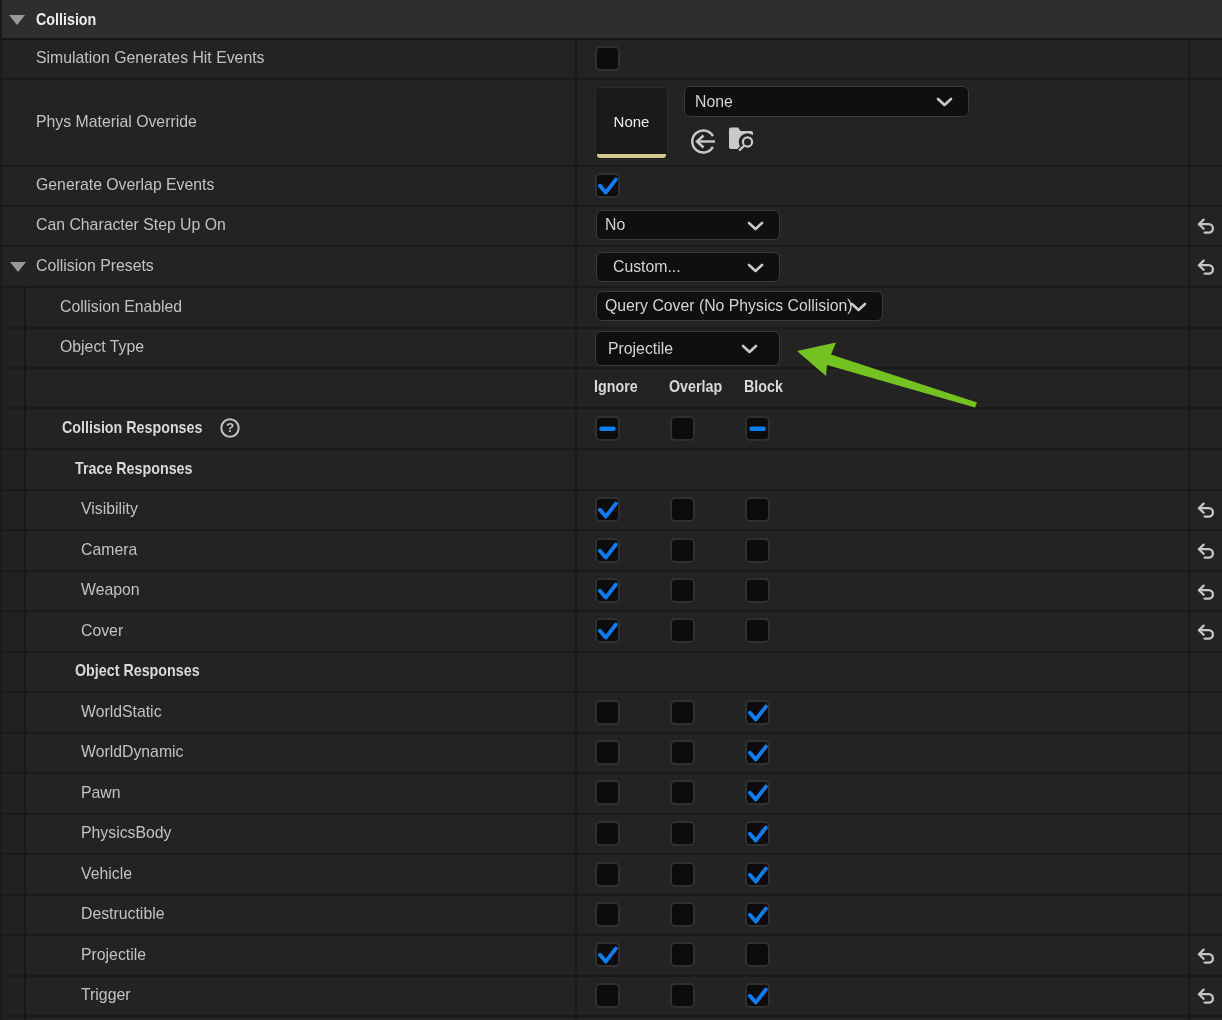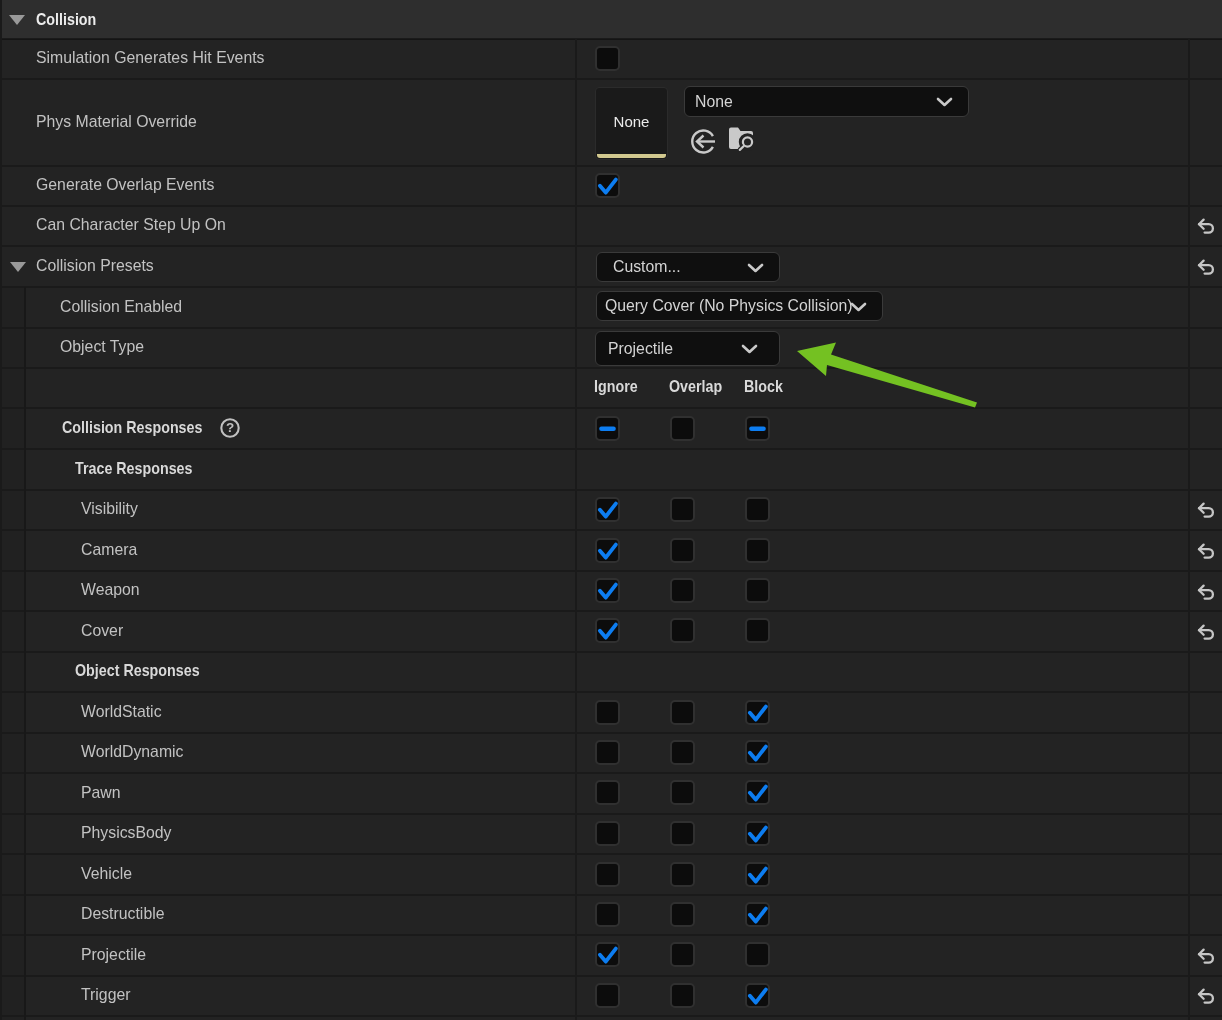--- a/index.html
+++ b/index.html
@@ -102,20 +102,26 @@
 <circle cx="19.5" cy="16" r="5.2" fill="#232323"></circle>
 <circle cx="19.5" cy="16" r="4.6" fill="none" stroke="#c9c9c9" stroke-width="2.2"></circle>
 <path d="M15.8 20 L11.5 24.2" stroke="#232323" stroke-width="5"></path>
 <path d="M15.8 20 L11.8 23.9" stroke="#c9c9c9" stroke-width="2.2" stroke-linecap="round"></path>
 </svg>
 <div class="cb" style="left:595px;top:173px">
       <svg width="24" height="24" viewBox="0 0 24 24">
         <path d="M4.7 12.2 L10.3 18.8 L20 6.3" fill="none" stroke="#0d7df0" stroke-width="3.7" stroke-linecap="round" stroke-linejoin="round"></path>
       </svg>
     </div>
+<div class="combo" style="left:596px;top:210px;width:184px;height:30px">
+      <span style="margin-left:8px">No</span>
+      <svg class="chev" width="17" height="10" viewBox="0 0 17 10" style="right:15px;top:10px">
+        <path d="M2 2 L8.5 8 L15 2" fill="none" stroke="#c9c9c9" stroke-width="2.6" stroke-linecap="round" stroke-linejoin="round"></path>
+      </svg>
+    </div>
 <div class="rst" style="top:218px"><svg width="20" height="16" viewBox="0 0 20 16">
         <path d="M3 6.2 H12.7 a4.2 4.2 0 0 1 0 8.4 H8.6" fill="none" stroke="#c6c6c6" stroke-width="2.3" stroke-linecap="round"></path>
         <path d="M7.6 1.6 L3 6.2 L7.6 10.8" fill="none" stroke="#c6c6c6" stroke-width="2.3" stroke-linecap="round" stroke-linejoin="round"></path>
       </svg></div>
 <div class="combo" style="left:596px;top:252px;width:184px;height:30px">
       <span style="margin-left:16px">Custom...</span>
       <svg class="chev" width="17" height="10" viewBox="0 0 17 10" style="right:15px;top:10px">
         <path d="M2 2 L8.5 8 L15 2" fill="none" stroke="#c9c9c9" stroke-width="2.6" stroke-linecap="round" stroke-linejoin="round"></path>
       </svg>
     </div>

